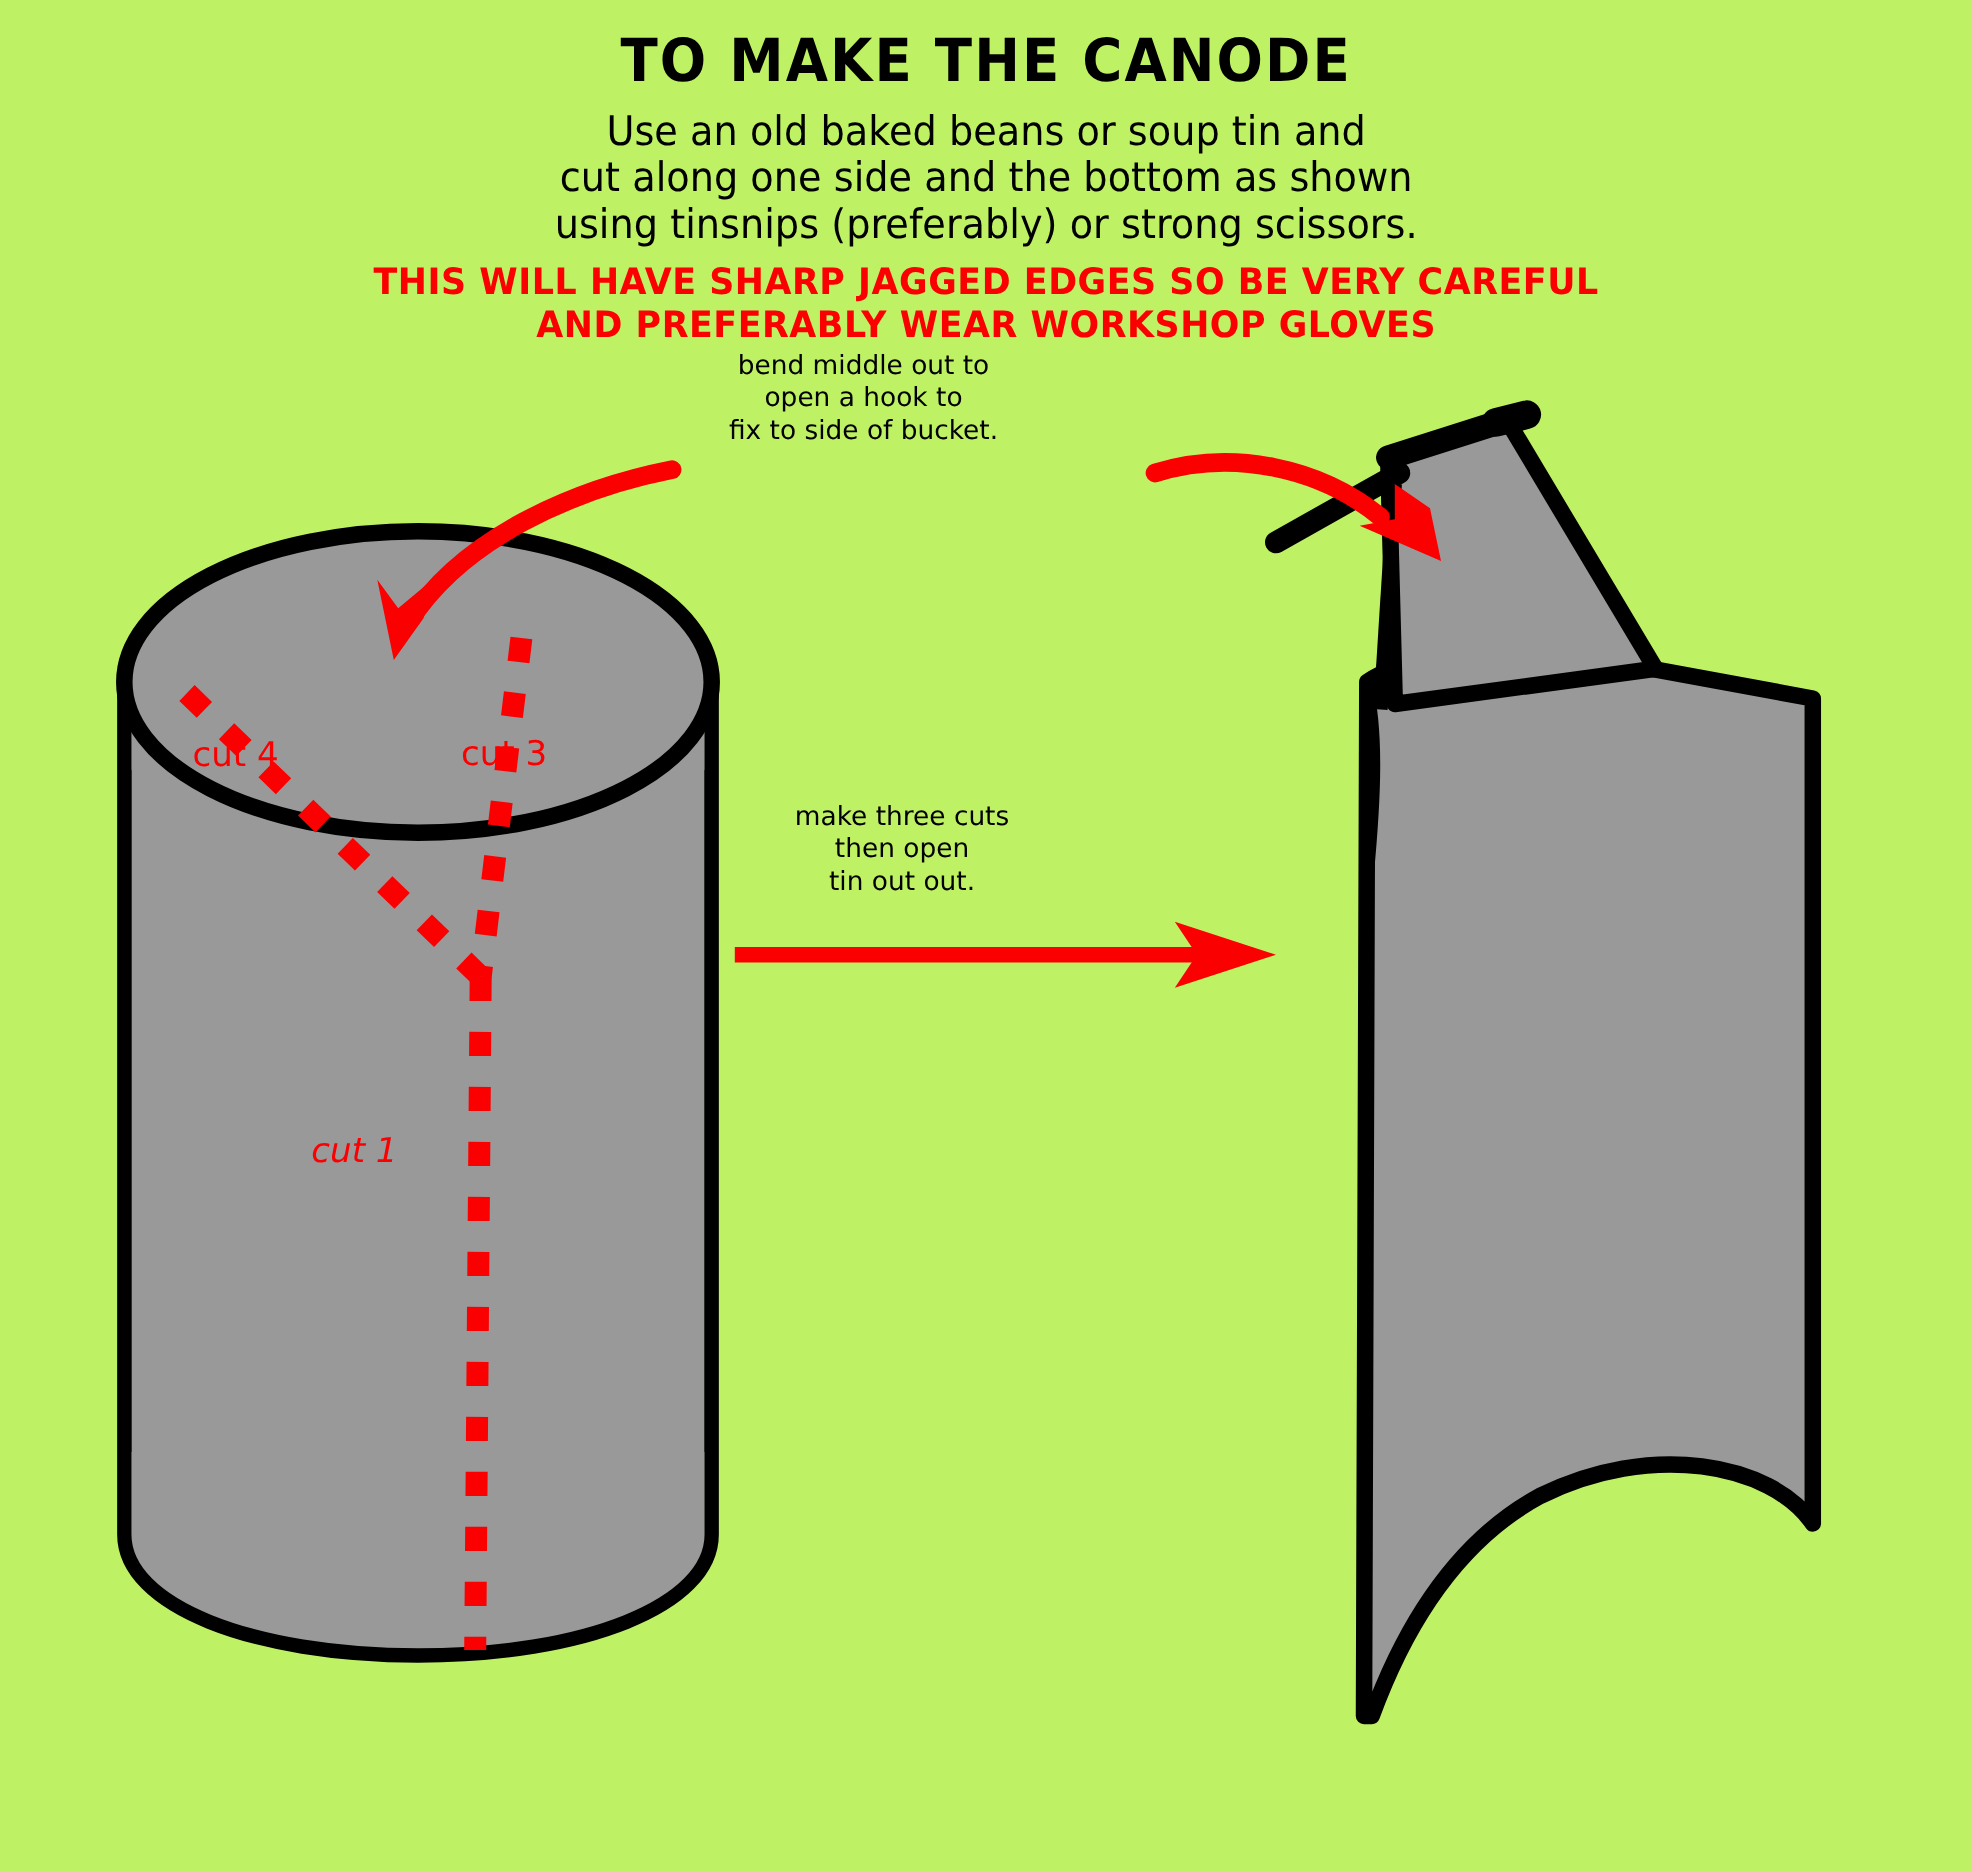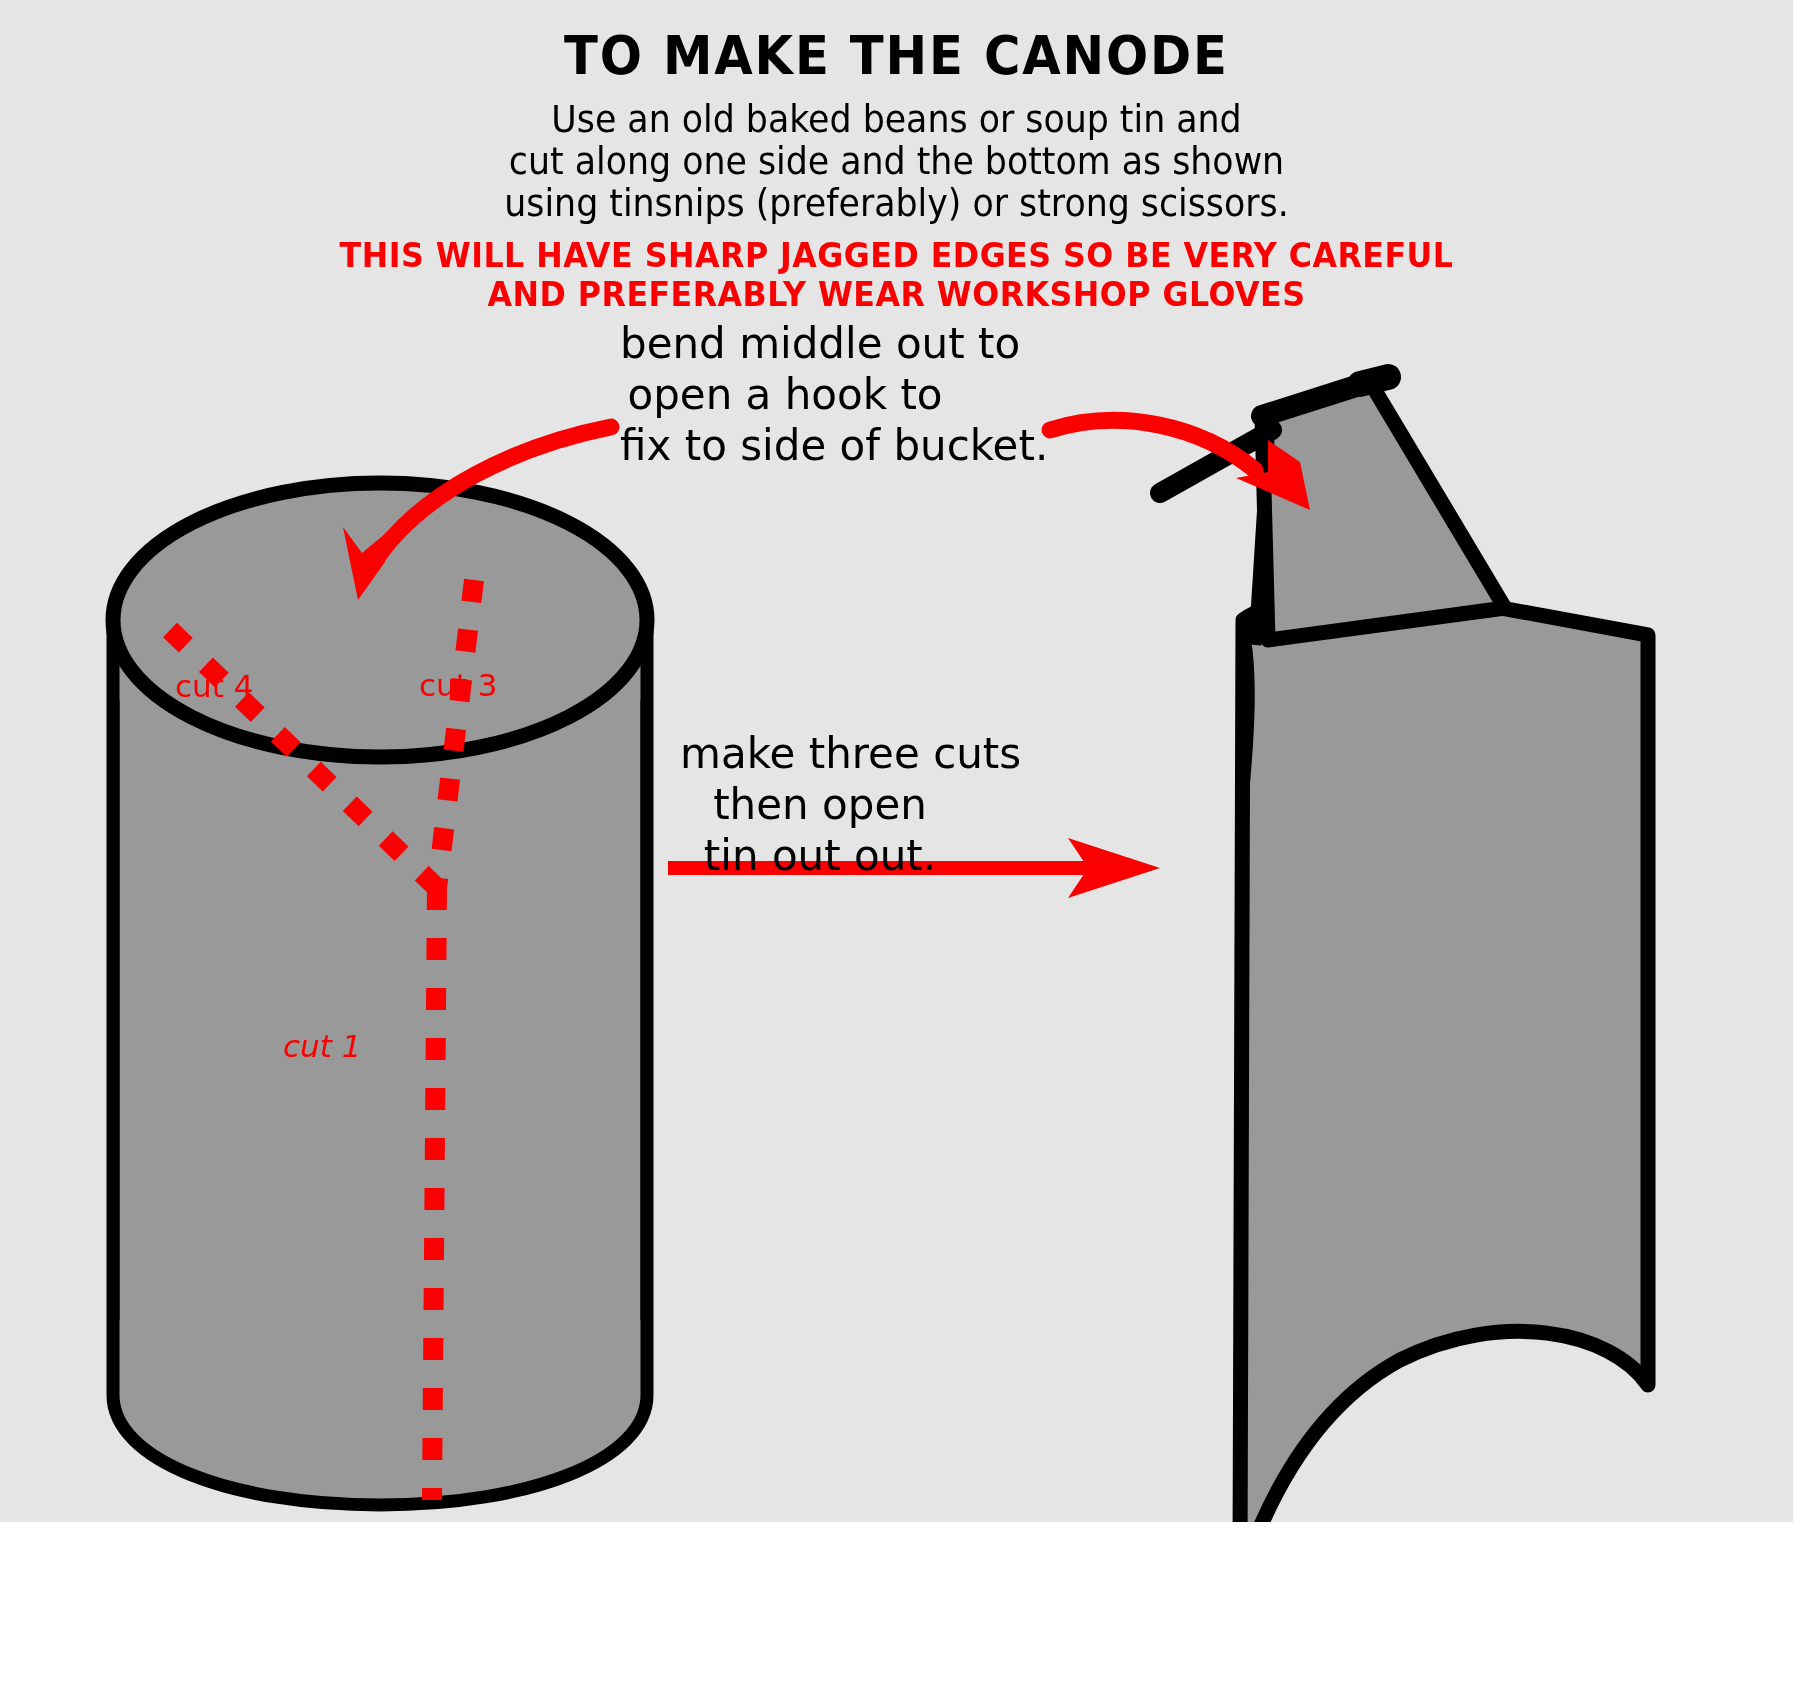--- a/index.html
+++ b/index.html
@@ -3,22 +3,22 @@
 <meta charset="utf-8">
 <style>
   html, body {
     margin: 0;
     padding: 0;
     background: #ffffff;
   }
   #page {
     position: relative;
     width: 1793px;
-    height: 1522px;
-    background: #e5e5e5;
+    height: 1702px;
+    background: #bef264;
     overflow: hidden;
     font-family: "DejaVu Sans", sans-serif;
   }
 
   
   .header-block {
     position: absolute;
     left: 0;
     top: 0;
     width: 1793px;
@@ -53,21 +53,21 @@
     white-space: nowrap;
     letter-spacing: 0.5px;
     transform: scaleX(0.96);
   }
   .warning-wrap { margin-top: 10px; }
 
   
   .annot {
     position: absolute;
     font-family: "DejaVu Sans", sans-serif;
-    font-size: 42px;
+    font-size: 24px;
     color: #000000;
     line-height: 1.22;
     white-space: nowrap;
     text-align: center;
   }
   #annot-bend {
     left: 620px;
     top: 318px;
     width: 330px;
   }

